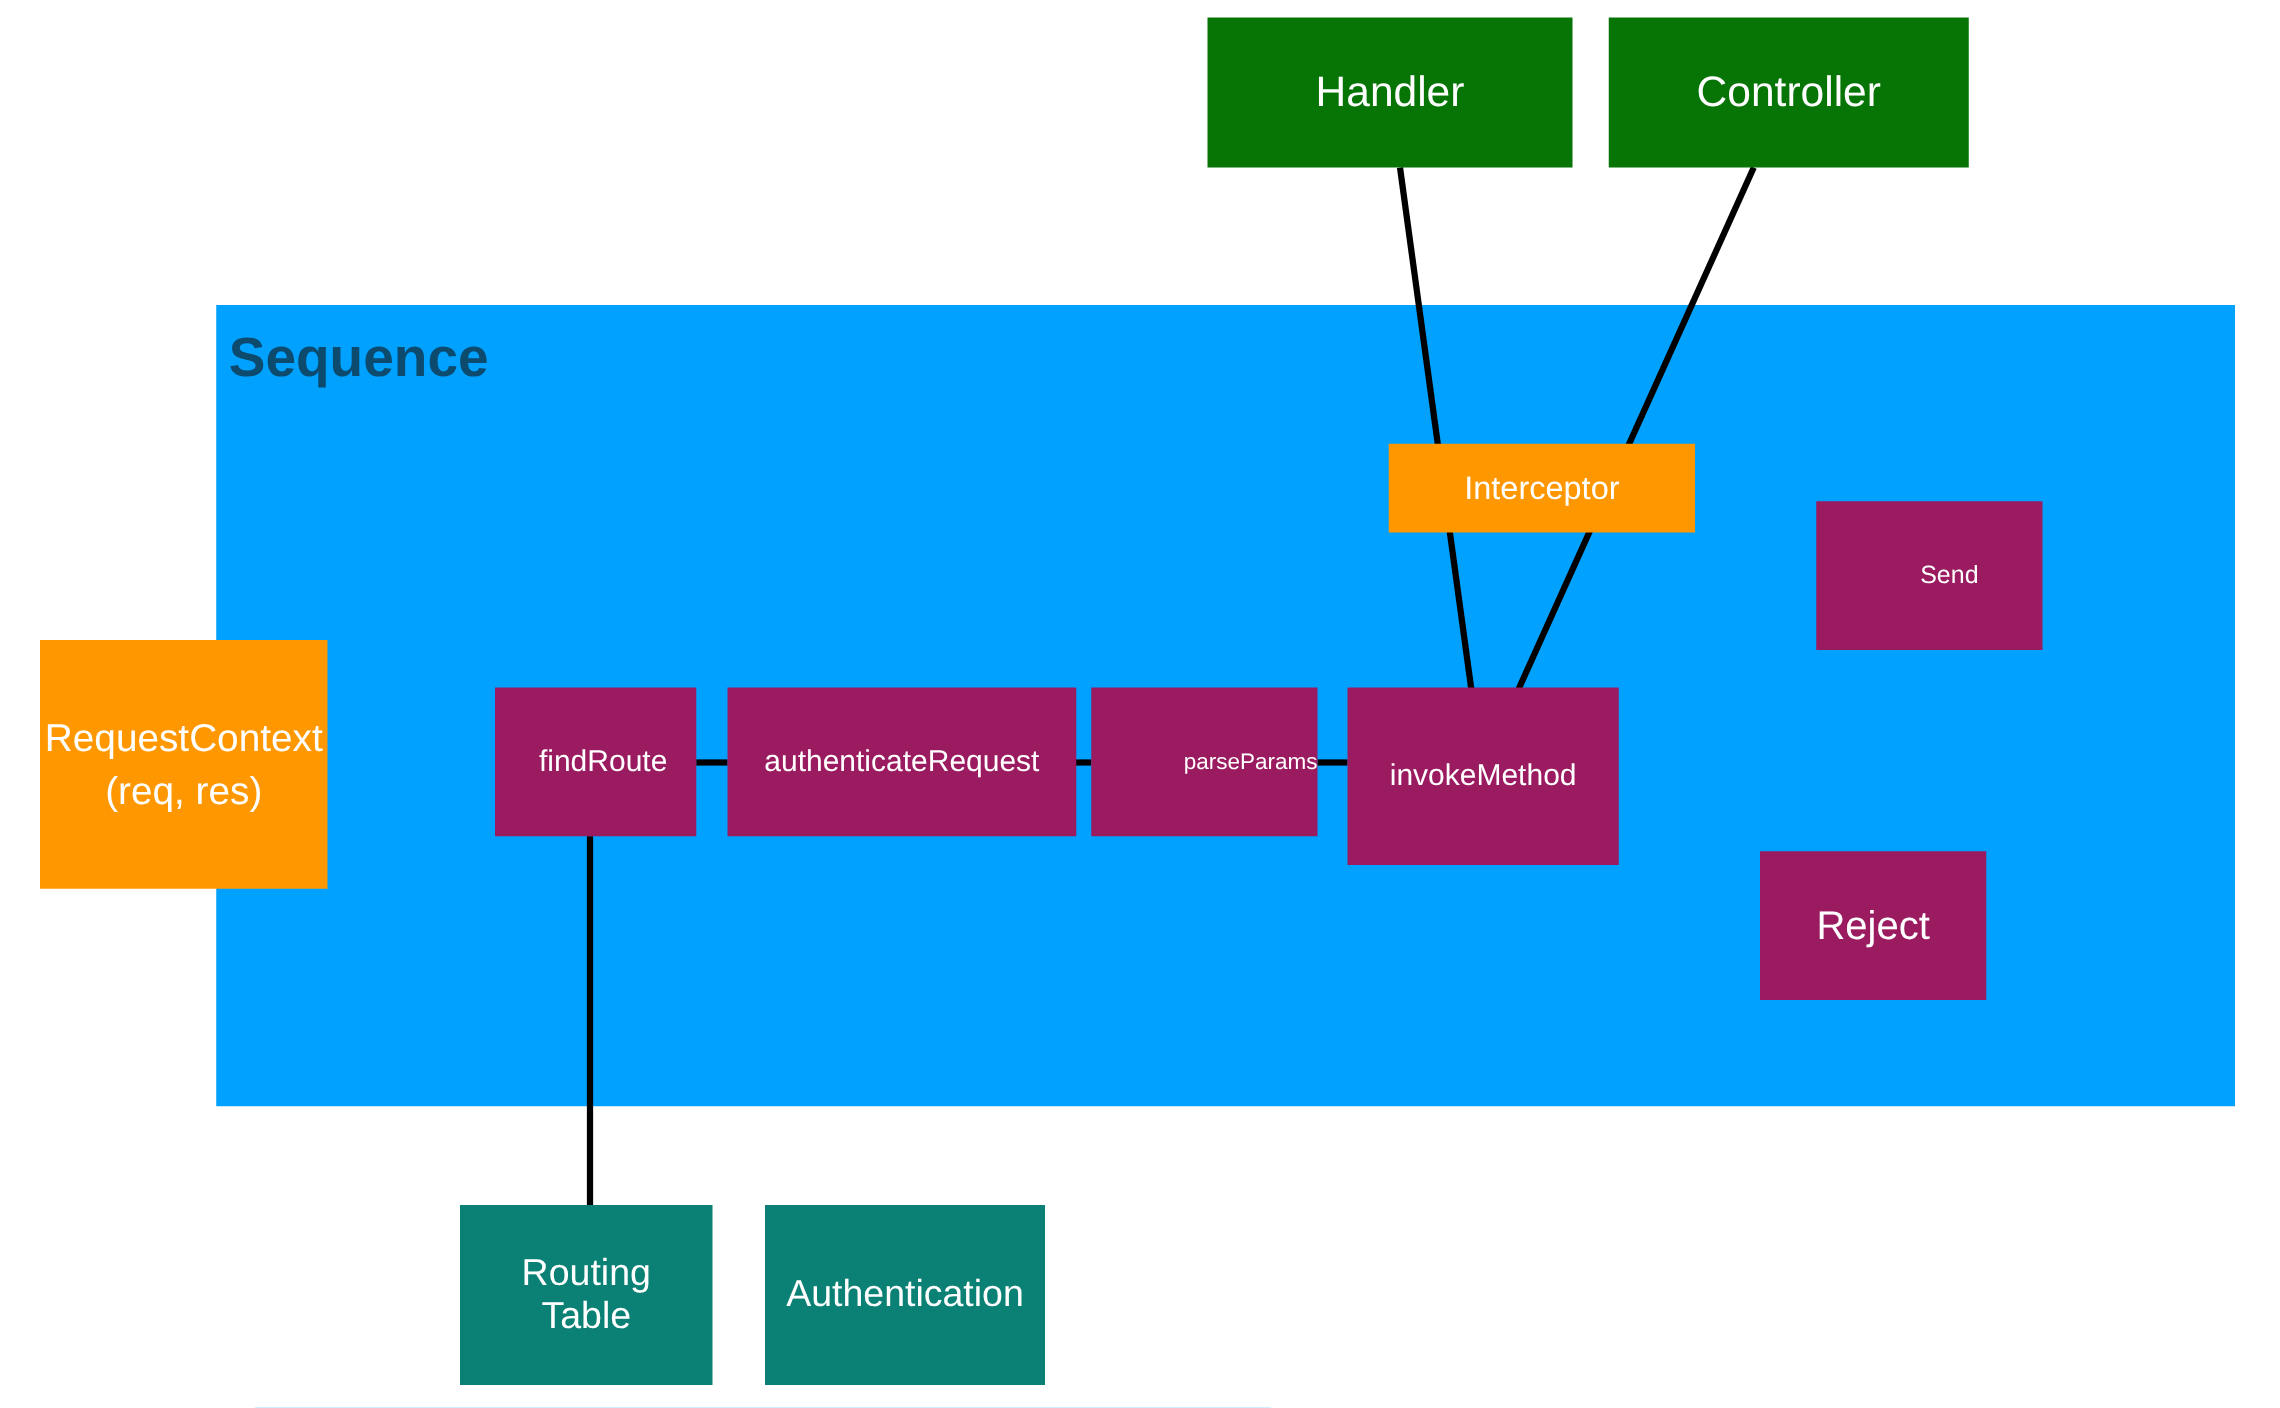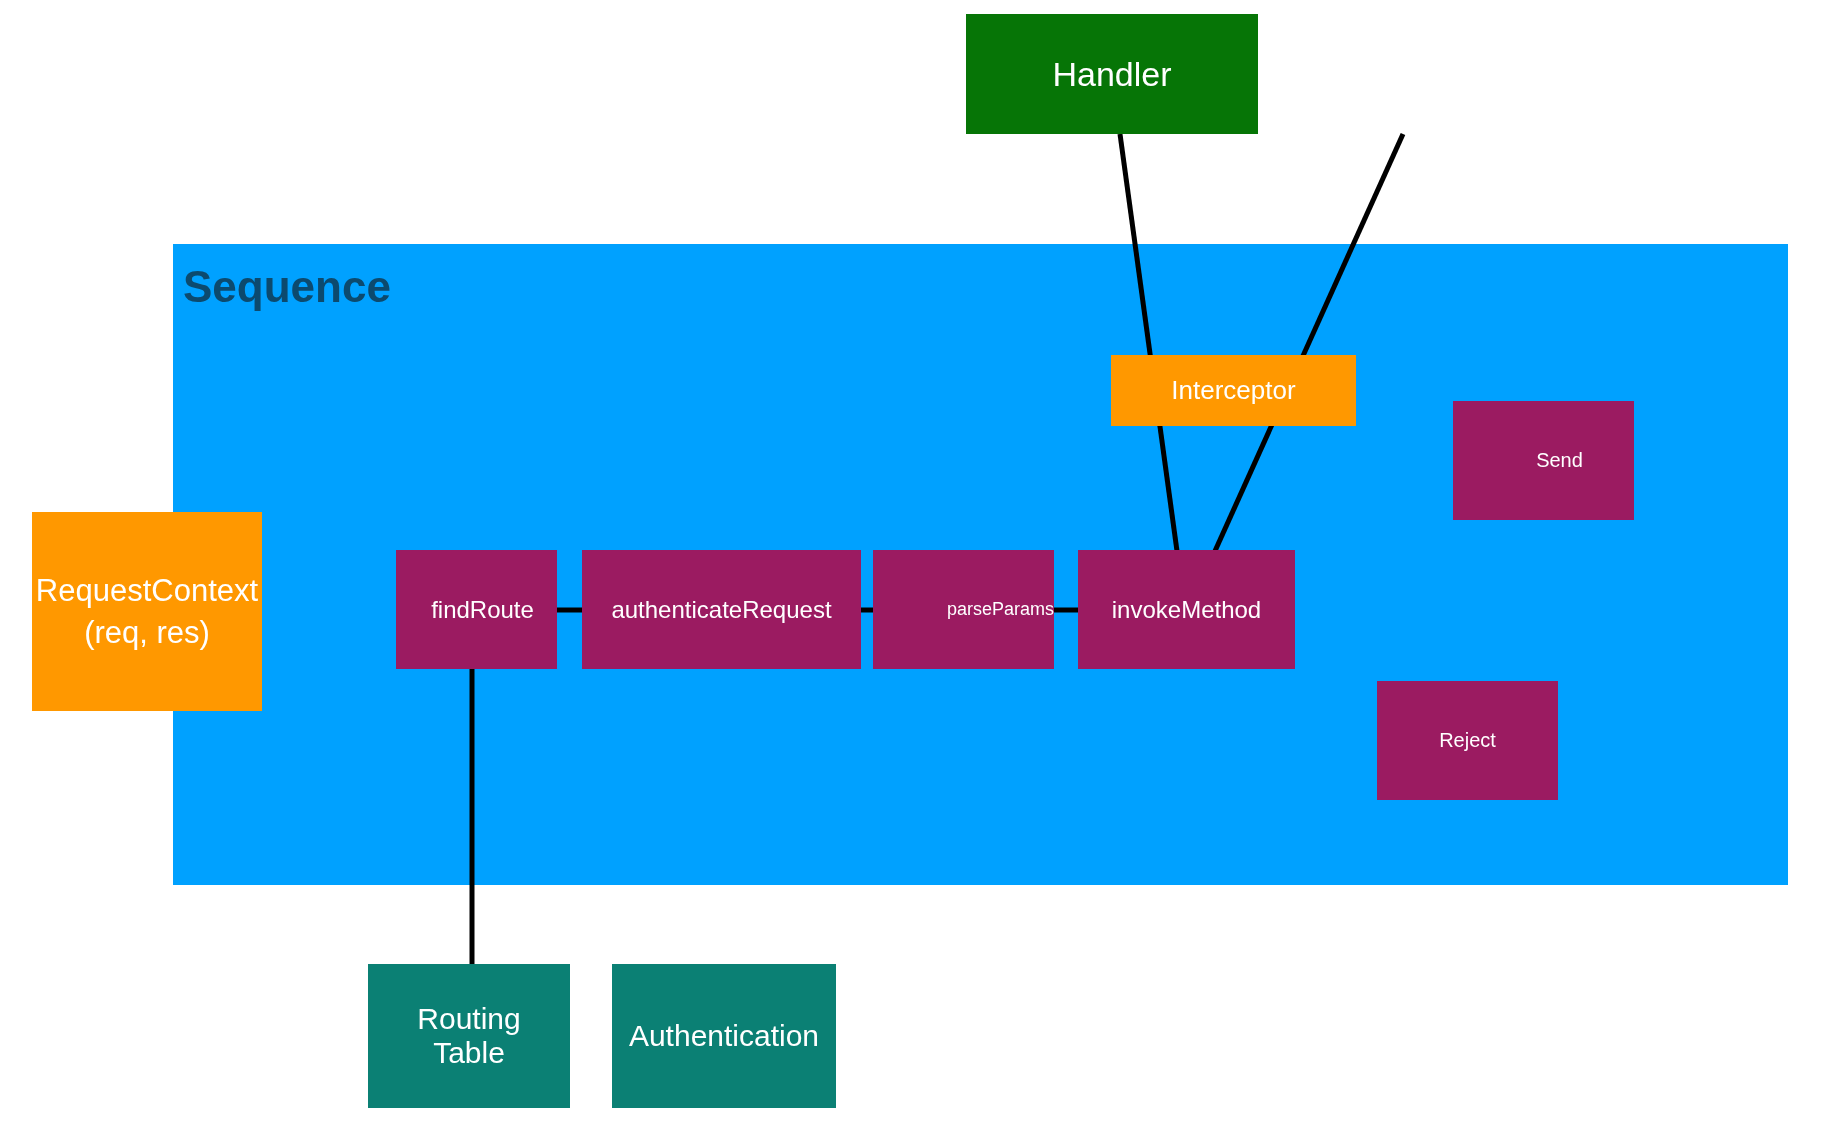--- a/index.html
+++ b/index.html
@@ -50,23 +50,23 @@
   .node { z-index: 4; }
 
   #handler-box    { left: 966px;  top: 14px;  width: 292px; height: 120px; background: var(--green);  font-size: 34px; }
   #controller-box { left: 1287px; top: 14px;  width: 288px; height: 120px; background: var(--green);  font-size: 34px; }
   #interceptor-box{ left: 1111px; top: 307px; width: 245px; height: 71px;  background: var(--orange); font-size: 26px; margin-top: 48px; }
   #request-context-box { left: 32px; top: 512px; width: 230px; height: 199px; background: var(--orange); font-size: 31px; line-height: 1.35; }
 
   #find-route-box           { left: 396px;  top: 550px; width: 161px; height: 119px; background: var(--magenta); font-size: 24px; padding-left: 12px; }
   #authenticate-request-box { left: 582px;  top: 550px; width: 279px; height: 119px; background: var(--magenta); font-size: 24px; }
   #parse-params-box         { left: 873px;  top: 550px; width: 181px; height: 119px; background: var(--magenta); font-size: 18px; justify-content: flex-end; }
-  #invoke-method-box        { left: 1078px; top: 550px; width: 217px; height: 119px; background: var(--magenta); font-size: 24px; }
+  #invoke-method-box        { left: 1078px; top: 550px; width: 217px; height: 142px; background: var(--magenta); font-size: 24px; }
   #send-box                 { left: 1453px; top: 401px; width: 181px; height: 119px; background: var(--magenta); font-size: 20px; padding-left: 32px; }
-  #reject-box               { left: 1377px; top: 681px; width: 181px; height: 119px; background: var(--magenta); font-size: 20px; }
+  #reject-box               { left: 1408px; top: 681px; width: 181px; height: 119px; background: var(--magenta); font-size: 32px; }
 
   #routing-table-box  { left: 368px; top: 964px; width: 202px; height: 144px; background: var(--teal); font-size: 30px; line-height: 1.15; }
   #authentication-box { left: 612px; top: 964px; width: 224px; height: 144px; background: var(--teal); font-size: 30px; }
 </style>
 </head>
 <body>
 
 <div id="canvas">
 
   <div class="box" id="sequence-region"></div>
@@ -76,20 +76,23 @@
     <line x1="1120" y1="134" x2="1177" y2="551" stroke="var(--line)" stroke-width="5"></line>
     <line x1="1403" y1="134" x2="1215" y2="551" stroke="var(--line)" stroke-width="5"></line>
     <line x1="557" y1="610" x2="582" y2="610" stroke="var(--line)" stroke-width="5"></line>
     <line x1="858" y1="610" x2="873" y2="610" stroke="var(--line)" stroke-width="5"></line>
     <line x1="1054" y1="610" x2="1078" y2="610" stroke="var(--line)" stroke-width="5"></line>
     <line x1="472" y1="669" x2="472" y2="964" stroke="var(--line)" stroke-width="5"></line>
   </svg>
 
   <div class="box node" id="handler-box">
     <span>Handler</span>
+  </div>
+  <div class="box node" id="controller-box">
+    <span>Controller</span>
   </div>
 
   <div class="box node" id="interceptor-box">
     <span>Interceptor</span>
   </div>
   <div class="box node" id="request-context-box">
     <span>RequestContext
 (req, res)</span>
   </div>
 

